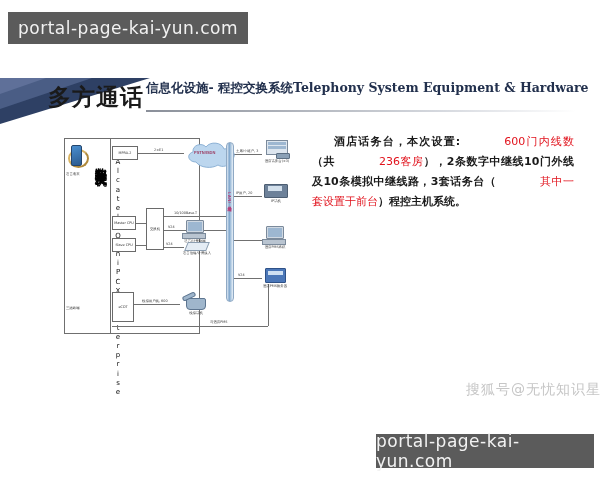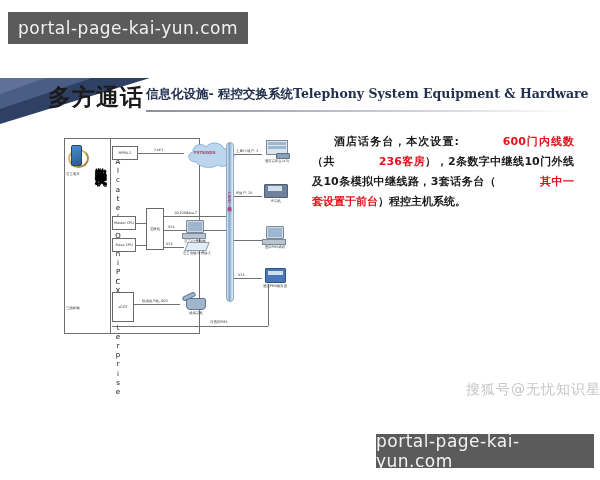--- a/index.html
+++ b/index.html
@@ -44,40 +44,40 @@
     background:#5f7099;
     clip-path:polygon(0 0, 46px 0, 0 16px);
   }
   #title-cn {
     position:absolute; left:48px; top:82px;
     font-family:"DejaVu Sans", sans-serif;
     font-size:23px; font-weight:bold; color:#1a1a1a;
     letter-spacing:1px;
   }
   #title-sub {
-    position:absolute; left:146px; top:86px;
+    position:absolute; left:146px; top:80px;
     font-family:"DejaVu Serif", serif;
     font-size:12.5px; font-weight:bold; color:#22304d;
     white-space:nowrap;
   }
   #title-rule {
     position:absolute; left:146px; top:110px; width:430px; height:2px;
     background:linear-gradient(to right,#8a8f99,#d7dae0 70%,#ffffff);
   }
 
   
   #body-text {
     position:absolute; left:312px; top:132px; width:262px;
     font-family:"DejaVu Sans", sans-serif;
     font-size:11px; line-height:20px; color:#1b1b1b;
     text-align:justify;
   }
   #body-text p { text-indent:22px; margin-bottom:2px; }
   #para2 { color:#1b1b1b; font-weight:bold; }
-  .hl { color:#e1121c; font-weight:bold;margin-left:44px; }
+  .hl { color:#e1121c; font-weight:normal;margin-left:44px; }
 
   
   #src-wm {
     position:absolute; left:466px; top:381px;
     font-family:"DejaVu Sans", sans-serif;
     font-size:14px; color:#c6c6c6; letter-spacing:1px;
     white-space:nowrap;
   }
 
   

